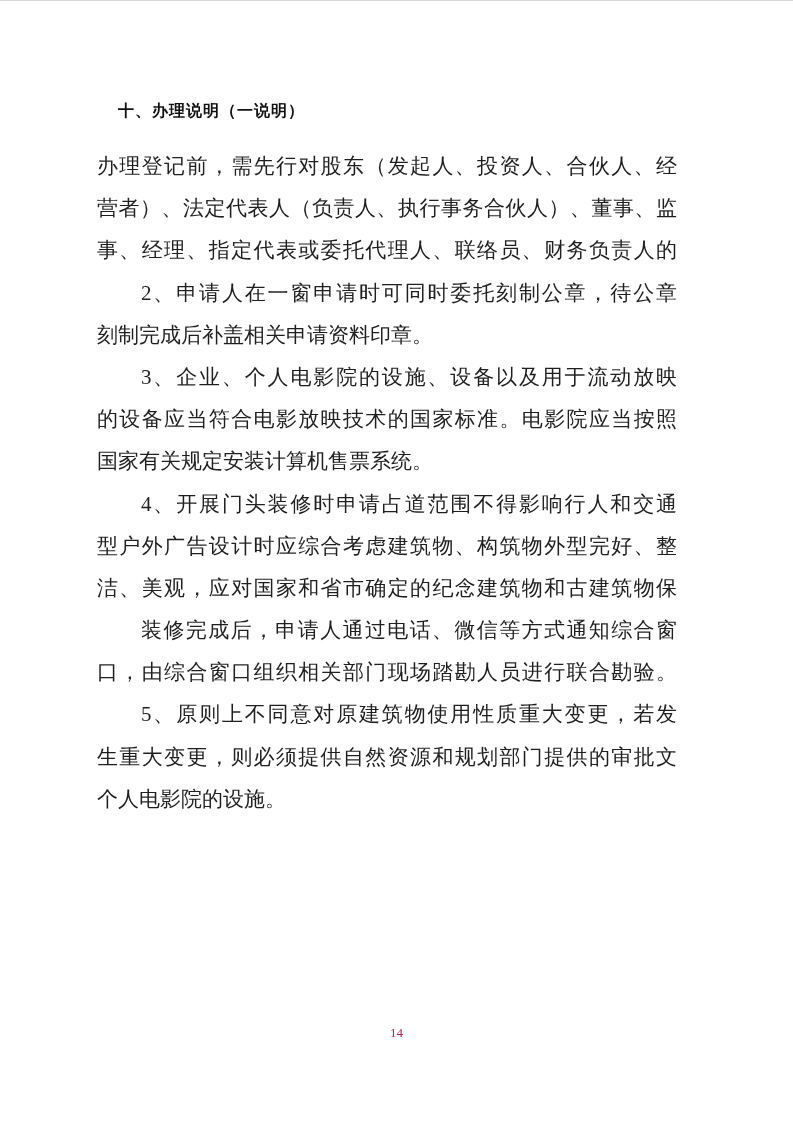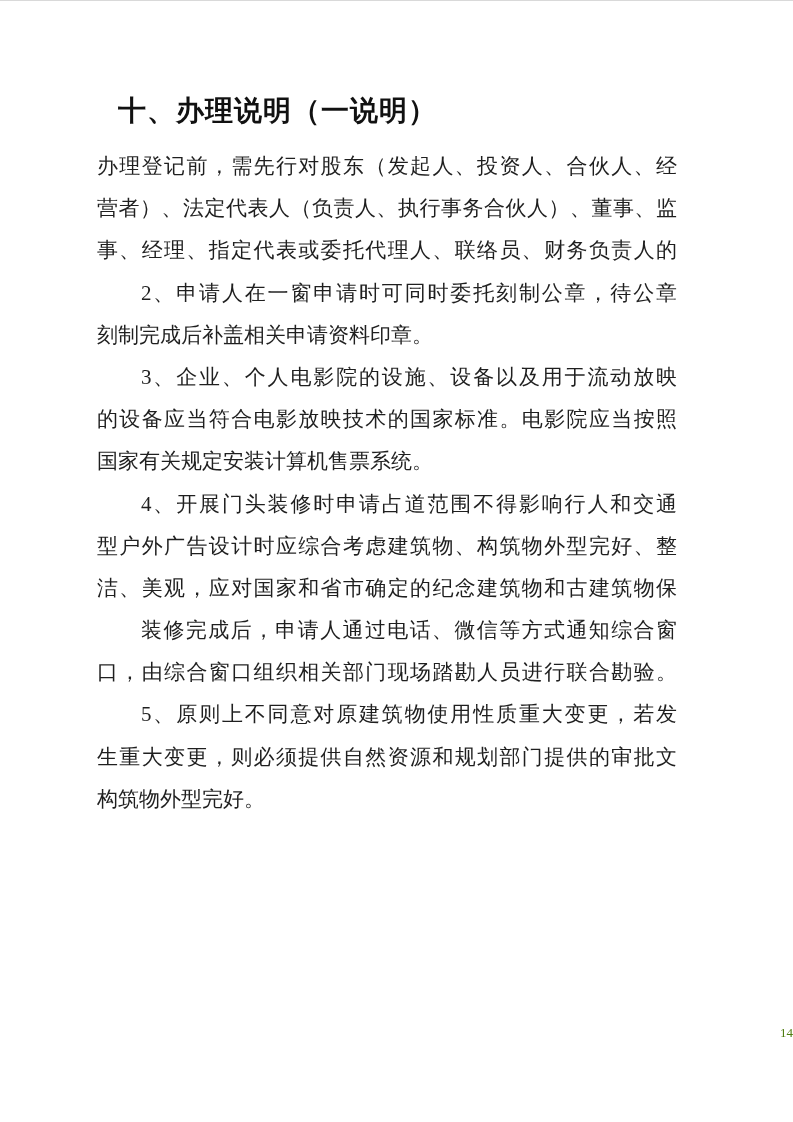--- a/index.html
+++ b/index.html
@@ -14,21 +14,21 @@
     overflow: hidden;
     border-top: 1px solid #d9d9d9;
   }
   .doc-title {
     position: absolute;
     left: 118px;
     top: 95px;
     margin: 0;
     font-family: "Liberation Sans", "DejaVu Sans", sans-serif;
     font-weight: 700;
-    font-size: 28px;
+    font-size: 16px;
     line-height: 30px;
     letter-spacing: 1px;
     color: #111111;
   }
   .doc-body {
     position: absolute;
     left: 97px;
     top: 144px;
     width: 580px;
   }
@@ -41,24 +41,24 @@
     text-justify: inter-character;
     overflow: hidden;
   }
   .line.end { text-align-last: left; }
   .line.ind { padding-left: 44px; }
   .page-number {
     position: absolute;
     left: 0;
     top: 1024px;
     width: 100%;
-    text-align: right;
+    text-align: center;
     font-size: 13px;
     line-height: 16px;
-    color: #4d7c0f;
+    color: #be185d;
   }
 </style>
 </head>
 <body>
 
 <div class="page">
 
   <h1 class="doc-title">十、办理说明（一说明）</h1>
 
   <div class="doc-body">
@@ -70,18 +70,18 @@
     <div class="line ind">3、企业、个人电影院的设施、设备以及用于流动放映</div>
     <div class="line">的设备应当符合电影放映技术的国家标准。电影院应当按照</div>
     <div class="line end">国家有关规定安装计算机售票系统。</div>
     <div class="line ind">4、开展门头装修时申请占道范围不得影响行人和交通</div>
     <div class="line">型户外广告设计时应综合考虑建筑物、构筑物外型完好、整</div>
     <div class="line">洁、美观，应对国家和省市确定的纪念建筑物和古建筑物保</div>
     <div class="line ind">装修完成后，申请人通过电话、微信等方式通知综合窗</div>
     <div class="line">口，由综合窗口组织相关部门现场踏勘人员进行联合勘验。</div>
     <div class="line ind">5、原则上不同意对原建筑物使用性质重大变更，若发</div>
     <div class="line">生重大变更，则必须提供自然资源和规划部门提供的审批文</div>
-    <div class="line end">构筑物外型完好。</div>
+    <div class="line end">个人电影院的设施。</div>
   </div>
 
   <div class="page-number">14</div>
 
 </div>
 
 </body></html>

